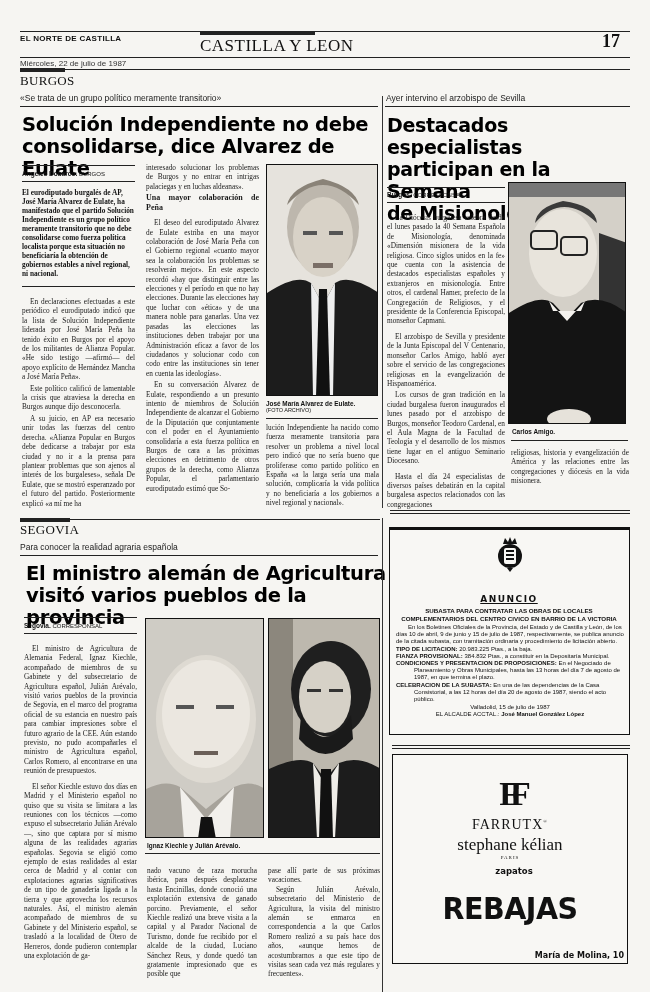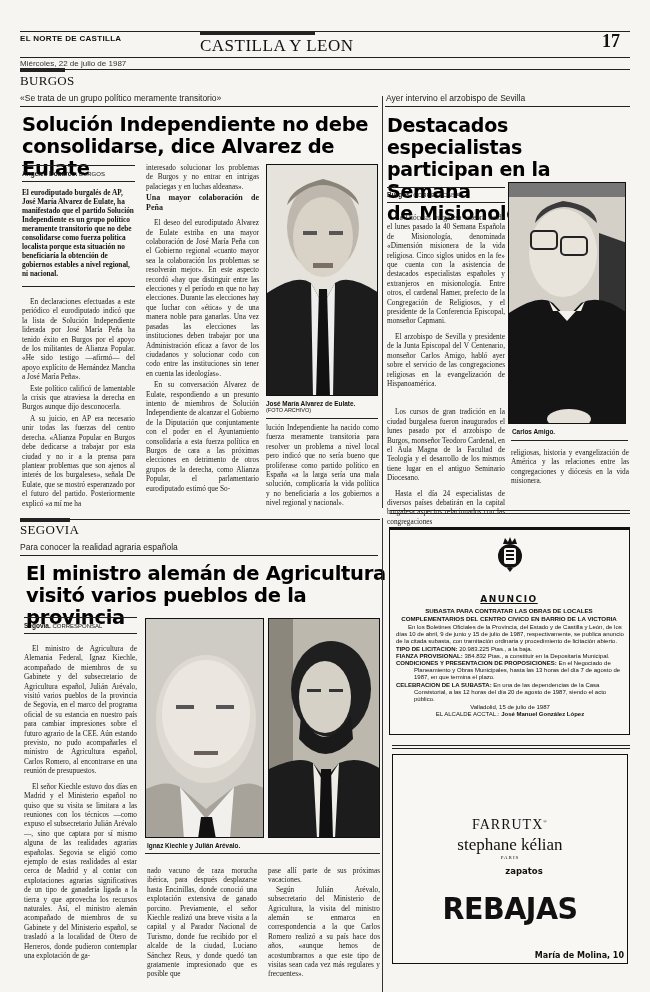--- a/index.html
+++ b/index.html
@@ -115,21 +115,21 @@
 </div>
 <div class="abs" style="left:387px; top:187px; width:118px;">
   <div class="rule" style="position:relative; width:118px; height:1px; margin-bottom:3px;"></div>
   <div class="byline">
     <b>Burgos.</b>
     <span>CORRESPONSAL</span>
   </div>
   <div class="rule" style="position:relative; width:118px; height:1px; margin:4px 0 10px 0;"></div>
   <div class="col">
     <p style="margin-bottom:6px;">La Diócesis burgalesa celebra desde el lunes pasado la 40 Semana Española de Misionología, denominada «Dimensión misionera de la vida religiosa. Cinco siglos unidos en la fe» que cuenta con la asistencia de destacados especialistas españoles y extranjeros en misionología. Entre otros, el cardenal Hamer, prefecto de la Congregación de Religiosos, y el presidente de la Conferencia Episcopal, monseñor Capmani.</p>
-    <p style="margin-bottom:19px;">El arzobispo de Sevilla y presidente de la Junta Episcopal del V Centenario, monseñor Carlos Amigo, habló ayer sobre el servicio de las congregaciones religiosas en la evangelización de Hispanoamérica.</p>
+    <p style="margin-bottom:2px;">El arzobispo de Sevilla y presidente de la Junta Episcopal del V Centenario, monseñor Carlos Amigo, habló ayer sobre el servicio de las congregaciones religiosas en la evangelización de Hispanoamérica.</p>
     <p style="margin-bottom:6px;">Los cursos de gran tradición en la ciudad burgalesa fueron inaugurados el lunes pasado por el arzobispo de Burgos, monseñor Teodoro Cardenal, en el Aula Magna de la Facultad de Teología y el desarrollo de los mismos tiene lugar en el antiguo Seminario Diocesano.</p>
     <p>Hasta el día 24 especialistas de diversos países debatirán en la capital burgalesa aspectos relacionados con las congregaciones</p>
   </div>
 </div>
 <div class="photo" style="left:508px; top:182px; width:118px; height:242px;">
   <svg width="118" height="242" viewBox="0 0 118 242">
     <rect width="118" height="242" fill="#d4d0c8"></rect>
     <rect width="118" height="14" fill="#777"></rect>
     <path d="M90 50 L118 60 L118 242 L90 242Z" fill="#333"></path>
     <ellipse cx="54" cy="70" rx="34" ry="44" fill="#e8e4dc"></ellipse>
@@ -228,19 +228,20 @@
     <div class="hang"><b>CELEBRACION DE LA SUBASTA:</b> <span>En una de las dependencias de la Casa Consistorial, a las 12 horas del día 20 de agosto de 1987, siendo el acto público.</span></div>
     <div style="text-align:center; margin-top:1px;">Valladolid, 15 de julio de 1987</div>
     <div style="text-align:center;"><span>EL ALCALDE ACCTAL.:</span> <b>José Manuel González López</b></div>
   </div>
 </div>
 
 <div class="rule" style="left:392px; top:745px; width:238px; height:1px;"></div>
 <div class="rule" style="left:392px; top:748px; width:238px; height:1px;"></div>
 
 <div class="ad-box" style="left:392px; top:754px; width:236px; height:210px; border-width:1px;">
+  <div class="abs" style="left:0; top:22px; width:234px; text-align:center; font-family:'Liberation Serif', serif; font-weight:bold; font-size:34px; letter-spacing:-10px; line-height:34px;">FF</div>
   <div class="abs farrutx" style="left:0; top:62px; width:234px;"><span>FARRUTX</span><sup style="font-size:5px;">®</sup></div>
   <div class="abs kelian" style="left:0; top:80px; width:234px;">stephane kélian</div>
   <div class="abs paris" style="left:0; top:100px; width:234px;">PARIS</div>
-  <div class="abs zapatos" style="left:14px; top:111px; width:234px;text-align:center;">zapatos</div>
+  <div class="abs zapatos" style="left:4px; top:111px; width:234px;text-align:center;">zapatos</div>
   <div class="abs rebajas" style="left:0; top:136px; width:234px;">REBAJAS</div>
   <div class="abs address" style="right:3px; top:196px;">María de Molina, 10</div>
 </div>
 
 </body></html>

